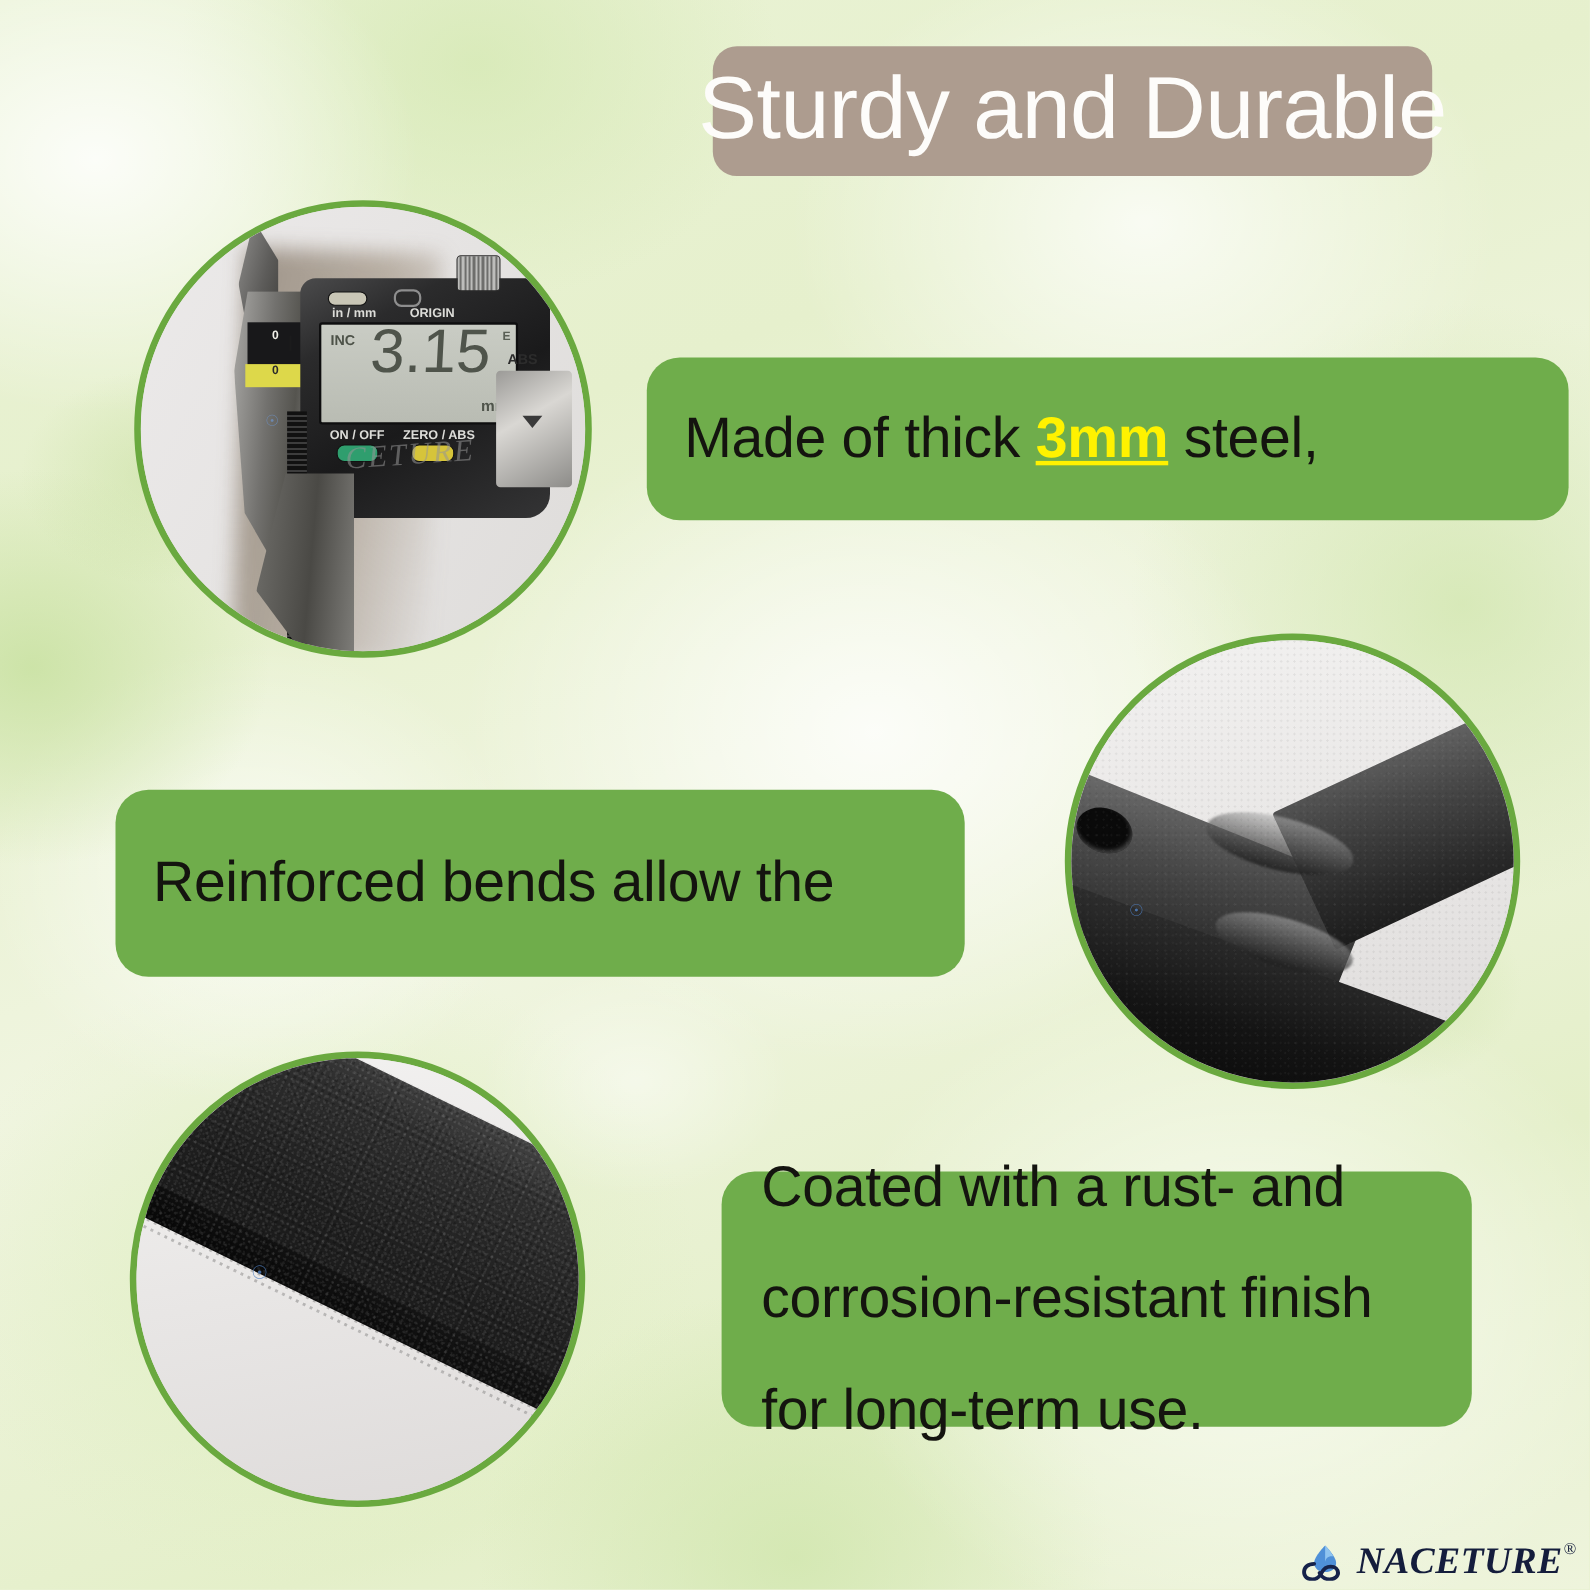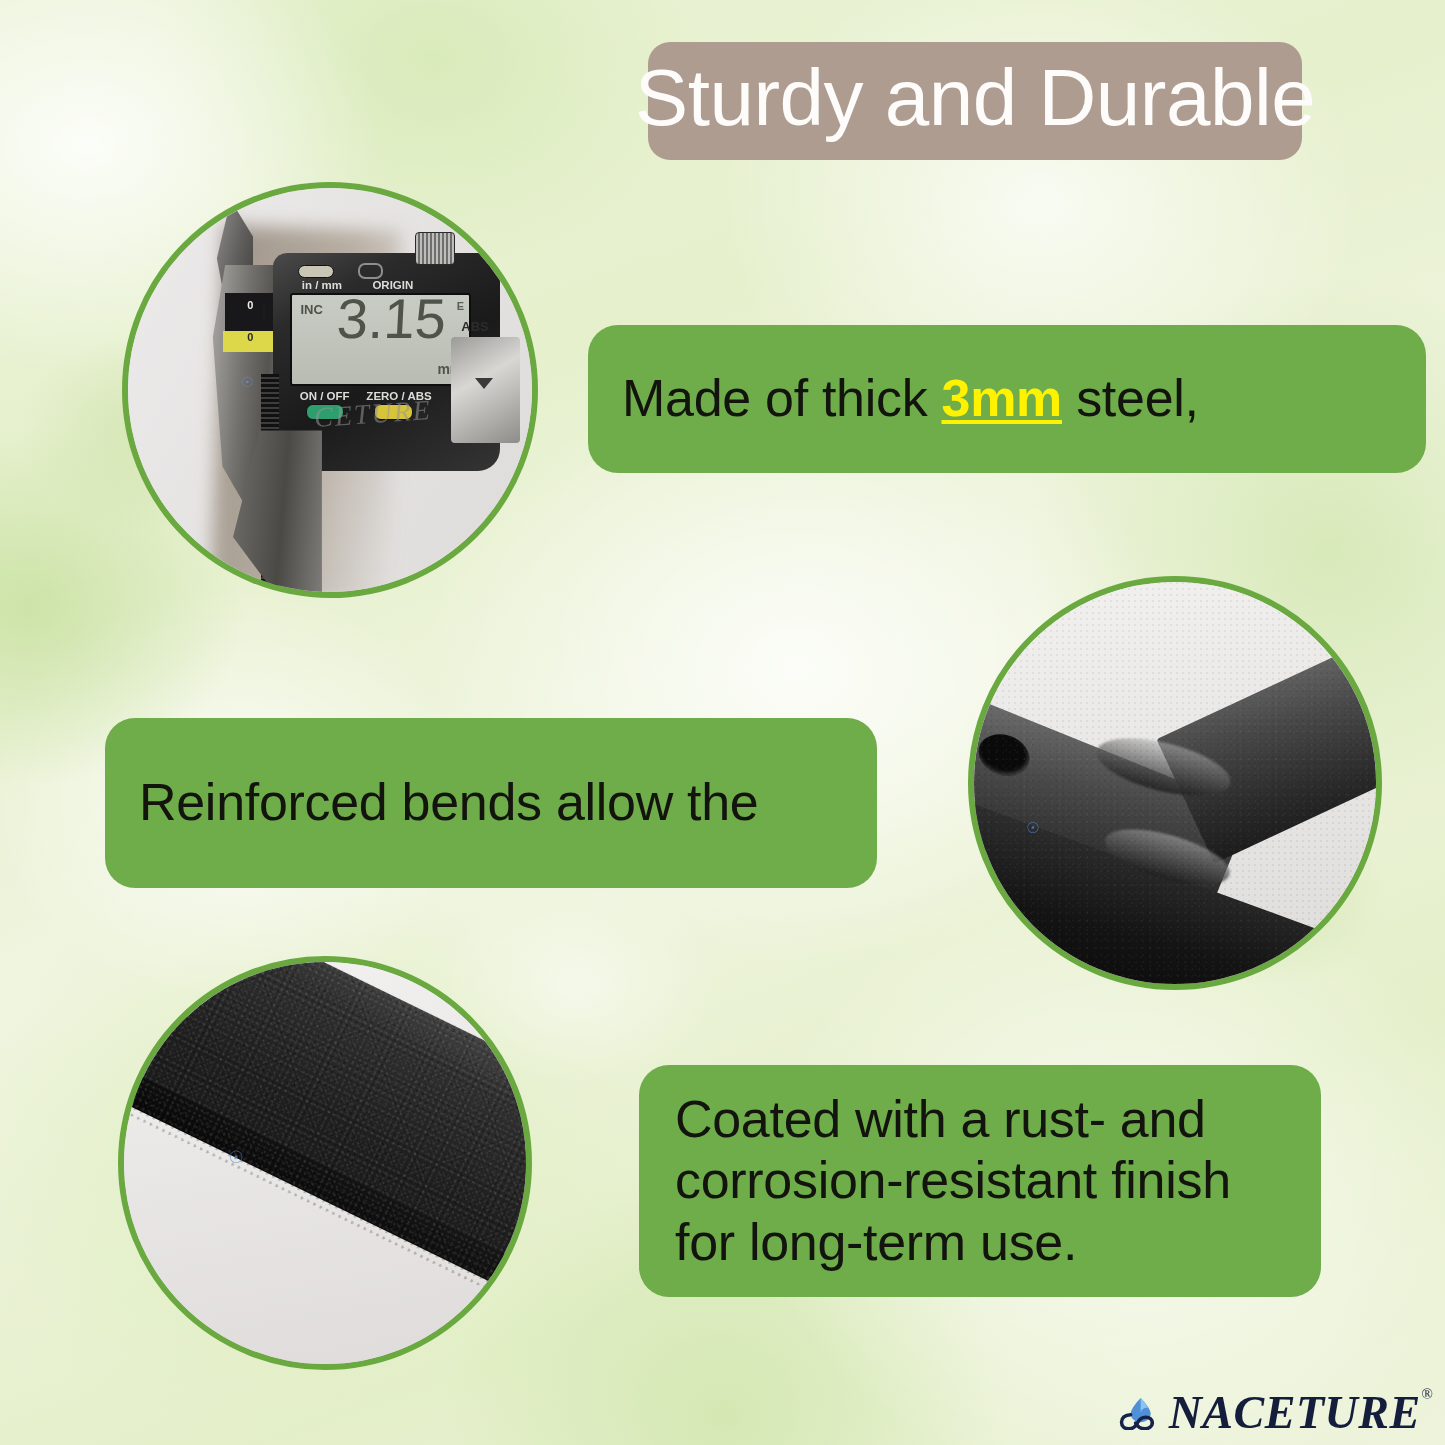--- a/index.html
+++ b/index.html
@@ -71,21 +71,21 @@
   .hl {
     color:#fff200;
     text-decoration:underline;
     text-decoration-thickness:4px;
     text-underline-offset:4px;
     font-weight:700;
   }
 
   #callout-1 { left:588px; top:325px;  width:838px; height:148px; padding:0 30px 0 34px; }
   #callout-2 { left:105px; top:718px;  width:772px; height:170px; padding:0 30px 0 34px; }
-  #callout-3 { left:639px; top:1065px; width:682px; height:232px; padding:0 28px 0 36px; }
+  #callout-3 { left:656px; top:1065px; width:682px; height:232px; padding:0 28px 0 36px;gap:40px; }
 
   
   .photo {
     position:absolute;
     border-radius:50%;
     border:6px solid #6aa93f;
     overflow:hidden;
     background:#e3e1e0;
   }
   #photo-caliper { left:122px; top:182px;  width:416px; height:416px; }
@@ -274,21 +274,21 @@
 
   
   #brand {
     position:absolute; right:12px; bottom:6px;
     display:flex; align-items:center; gap:10px;
   }
   #brand .mark { width:40px; height:34px; flex:0 0 auto; }
   #brand .name {
     font-family:"Liberation Serif", serif;
     font-style:italic; font-weight:700;
-    font-size:46px; color:#141d3c; letter-spacing:0.5px;
+    font-size:34px; color:#141d3c; letter-spacing:0.5px;
   }
   #brand .reg {
     font-family:"Liberation Serif", serif;
     font-size:15px; color:#141d3c;
     vertical-align:super;
     margin-left:1px;
   }
 </style>
 </head>
 <body>

